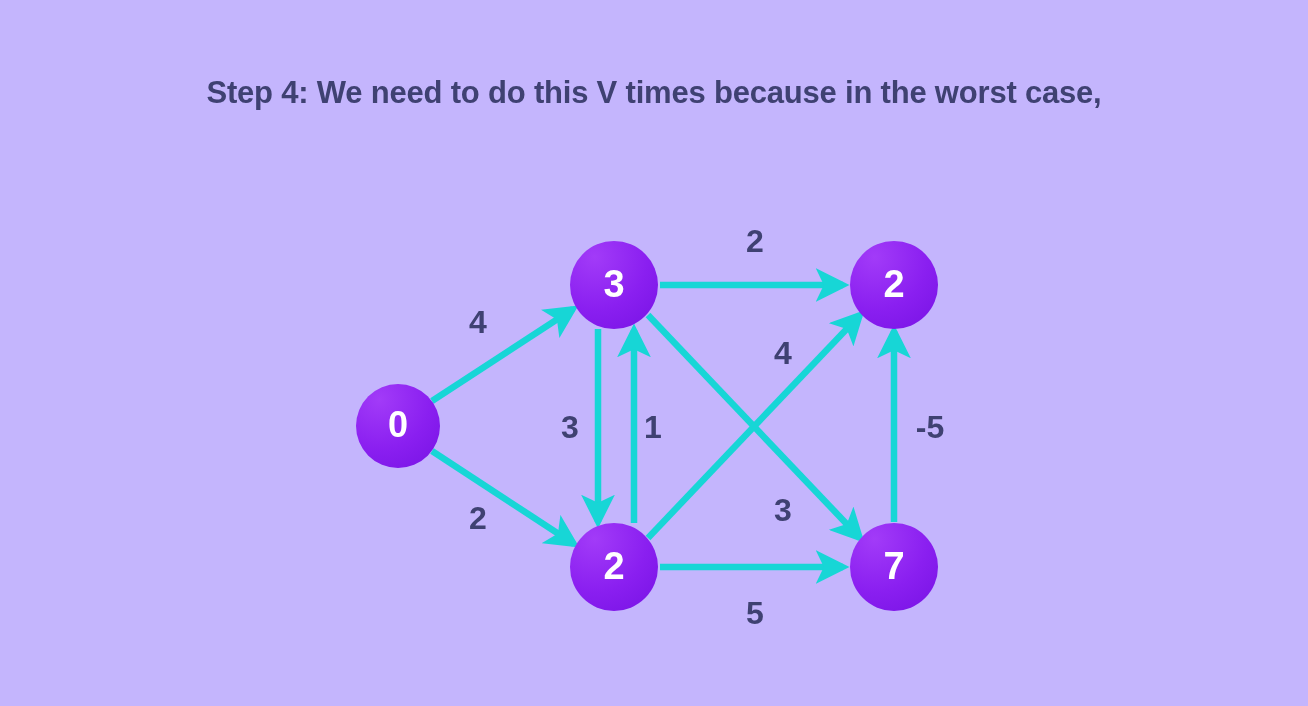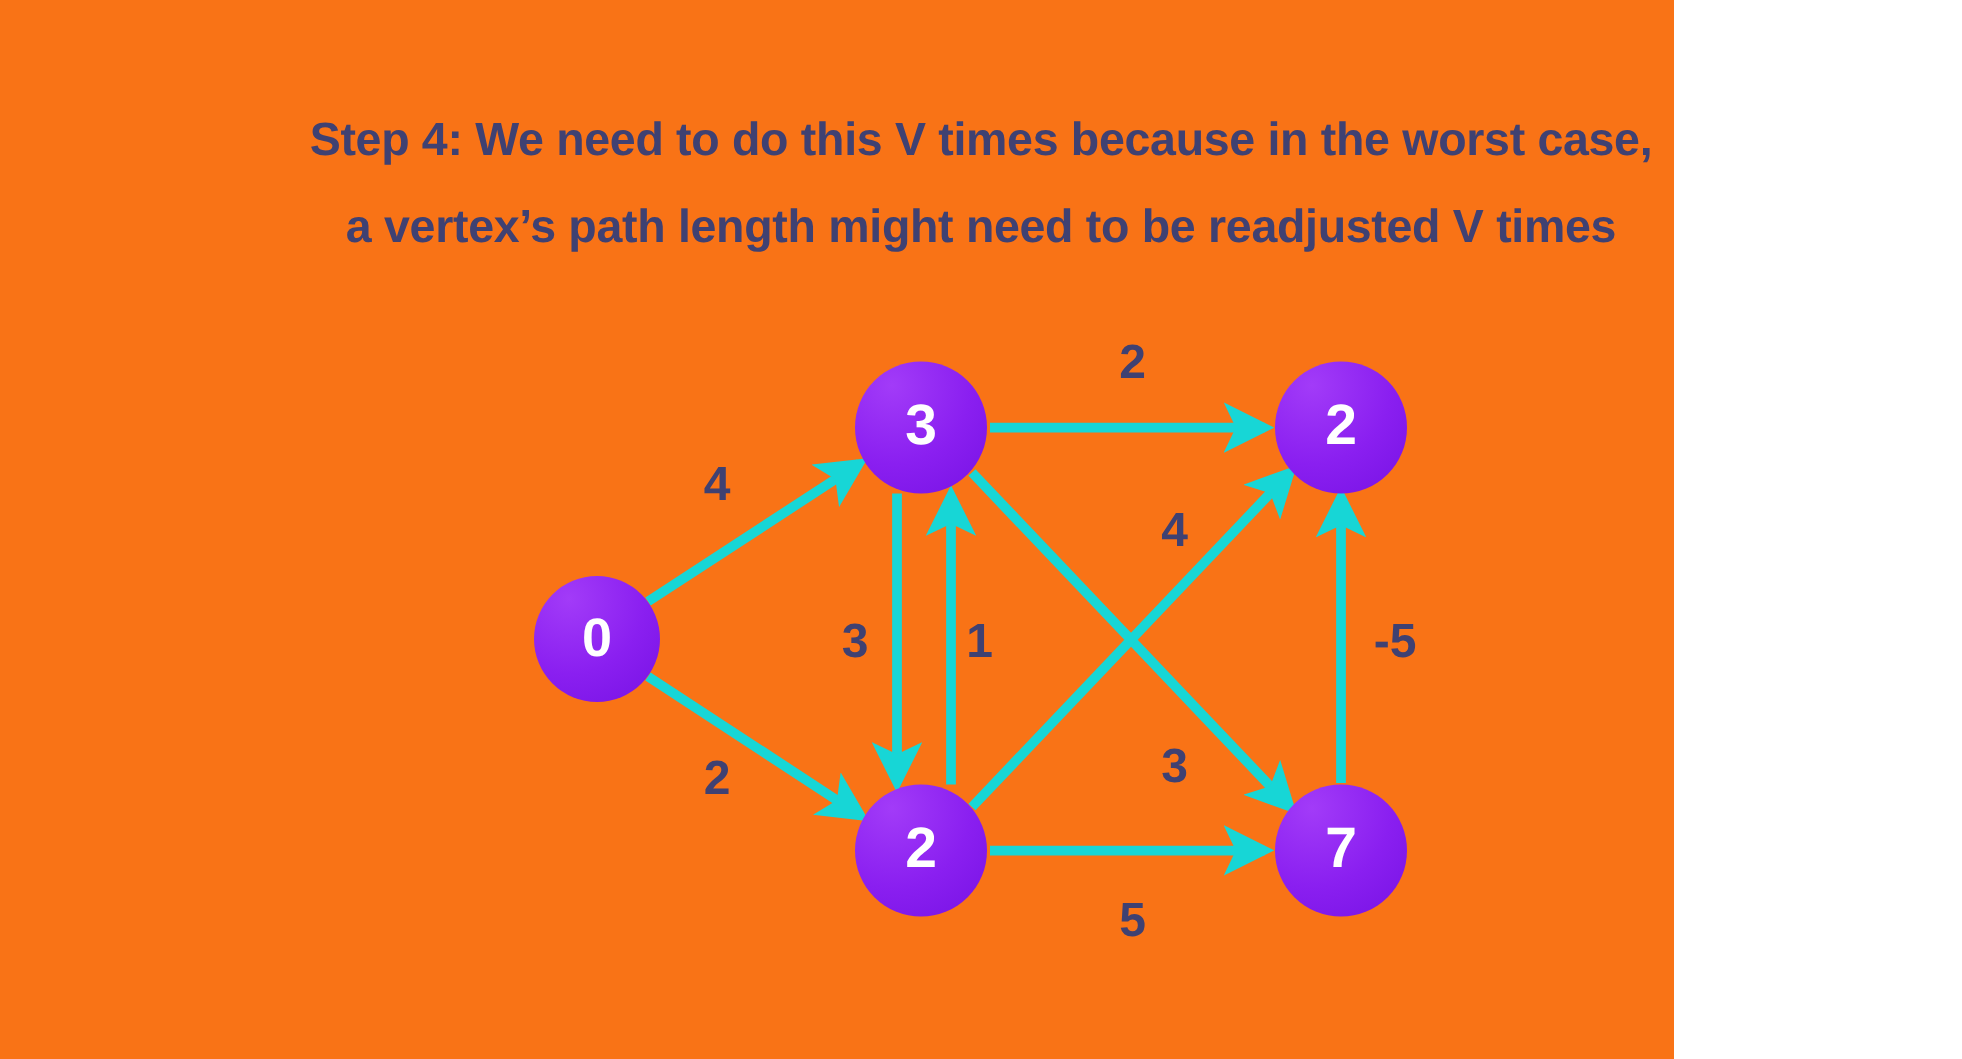--- a/index.html
+++ b/index.html
@@ -6,23 +6,23 @@
   html, body {
     margin: 0;
     padding: 0;
     background: #ffffff;
   }
   body {
     font-family: "Liberation Sans", sans-serif;
   }
   #stage {
     position: relative;
-    width: 1116px;
+    width: 1308px;
     height: 706px;
-    background: #f97316;
+    background: #c4b5fd;
     overflow: hidden;
   }
   
   #title {
     position: absolute;
     left: 0;
     top: 64px;
     width: 1308px;
     text-align: center;
     color: #3F4172;
@@ -77,21 +77,20 @@
     -webkit-font-smoothing: antialiased;
   }
 </style>
 </head>
 <body>
 
 <div id="stage">
 
   <div id="title">
     <span class="tline">Step 4: We need to do this V times because in the worst case,</span>
-    <span class="tline">a vertex’s path length might need to be readjusted V times</span>
   </div>
 
   <svg id="graph-svg" viewBox="0 0 1308 706" xmlns="http://www.w3.org/2000/svg">
     <defs>
       <marker id="ah" markerWidth="5.2" markerHeight="5.2" refX="4.2" refY="2.6" orient="auto" markerUnits="strokeWidth">
         <path d="M0,0 L5.2,2.6 L0,5.2 L1.25,2.6 Z" fill="#17D6D6"></path>
       </marker>
       <linearGradient id="nodeGrad" x1="0.15" y1="0" x2="0.55" y2="1">
         <stop offset="0%" stop-color="#A23BF8"></stop>
         <stop offset="55%" stop-color="#8A1FF0"></stop>

